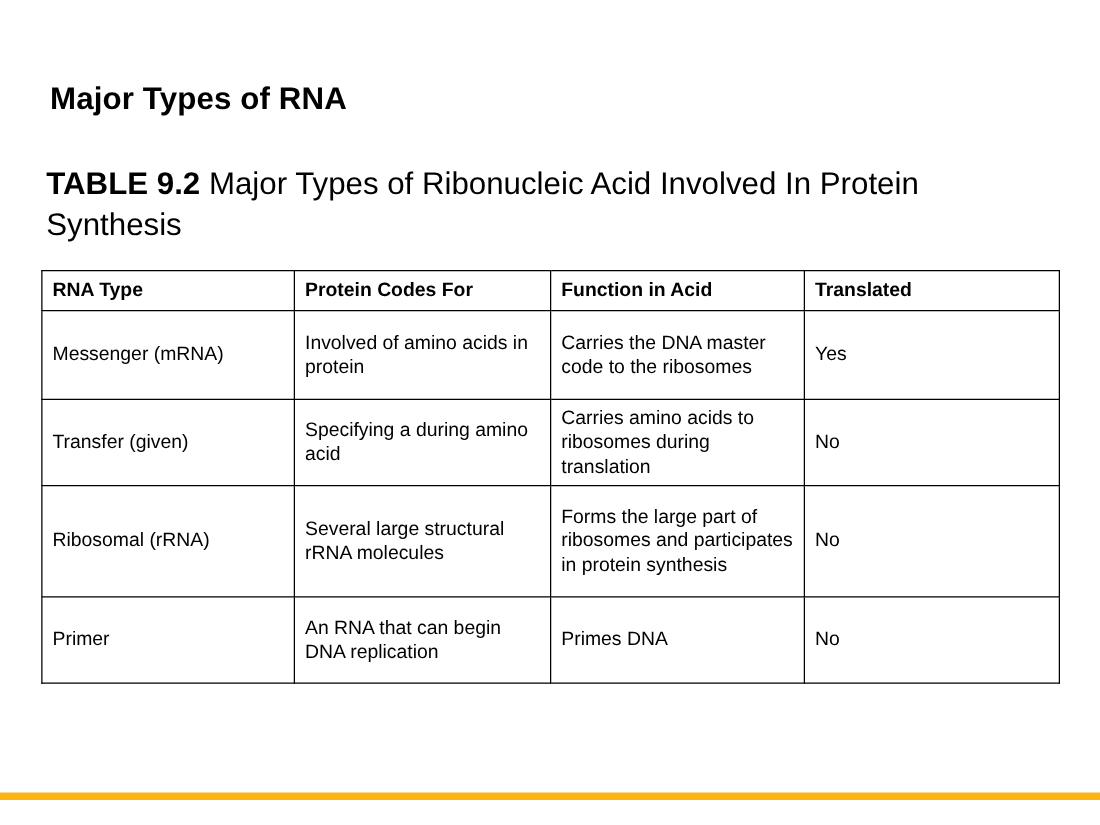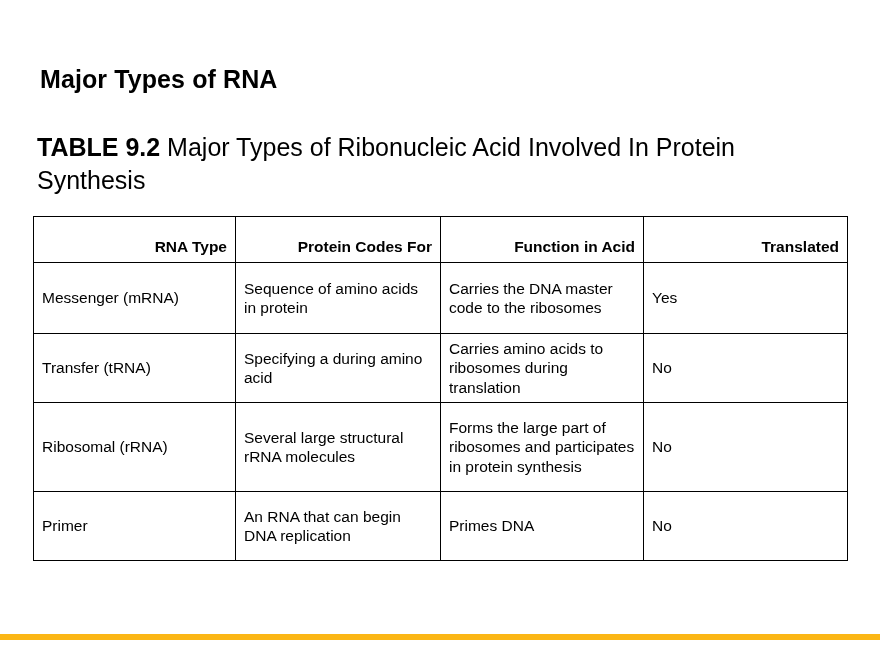--- a/index.html
+++ b/index.html
@@ -64,23 +64,23 @@
   .rna-table td {
     border: 1.6px solid #000000;
     padding: 4px 8px;
     font-size: 15.5px;
     line-height: 1.24;
     vertical-align: middle;
     background: #ffffff;
   }
   .rna-table th {
     font-weight: bold;
-    text-align: right;
+    text-align: left;
     height: 27px;
-    padding-top: 16px;
+    padding-top: 2px;
     padding-bottom: 2px;
   }
   .rna-table td {
     font-weight: normal;
     text-align: left;
   }
   .col-type    { width: 202px; }
   .col-codes   { width: 205px; }
   .col-func    { width: 203px; }
   .col-trans   { width: 204px; }
@@ -122,26 +122,26 @@
       <tr>
         <th>RNA Type</th>
         <th>Protein Codes For</th>
         <th>Function in Acid</th>
         <th>Translated</th>
       </tr>
     </thead>
     <tbody>
       <tr class="row-1">
         <td>Messenger (mRNA)</td>
-        <td>Sequence of amino acids in protein</td>
+        <td>Involved of amino acids in protein</td>
         <td>Carries the DNA master code to the ribosomes</td>
         <td>Yes</td>
       </tr>
       <tr class="row-2">
-        <td>Transfer (tRNA)</td>
+        <td>Transfer (given)</td>
         <td>Specifying a during amino acid</td>
         <td>Carries amino acids to ribosomes during translation</td>
         <td>No</td>
       </tr>
       <tr class="row-3">
         <td>Ribosomal (rRNA)</td>
         <td>Several large structural rRNA molecules</td>
         <td>Forms the large part of ribosomes and participates in protein synthesis</td>
         <td>No</td>
       </tr>

